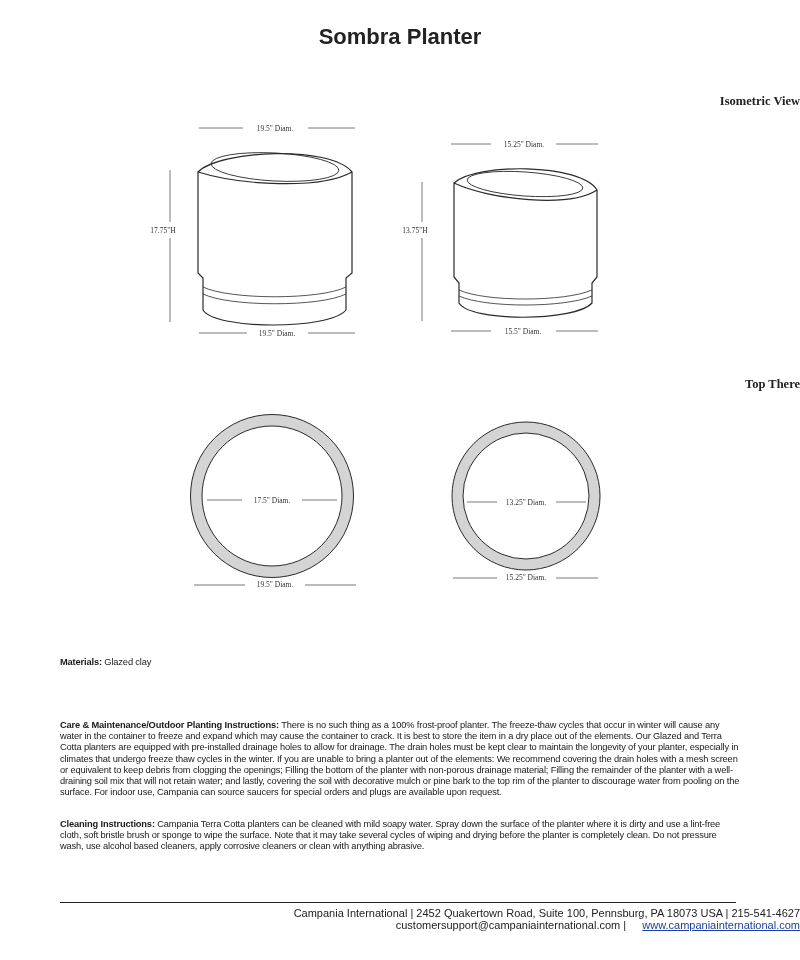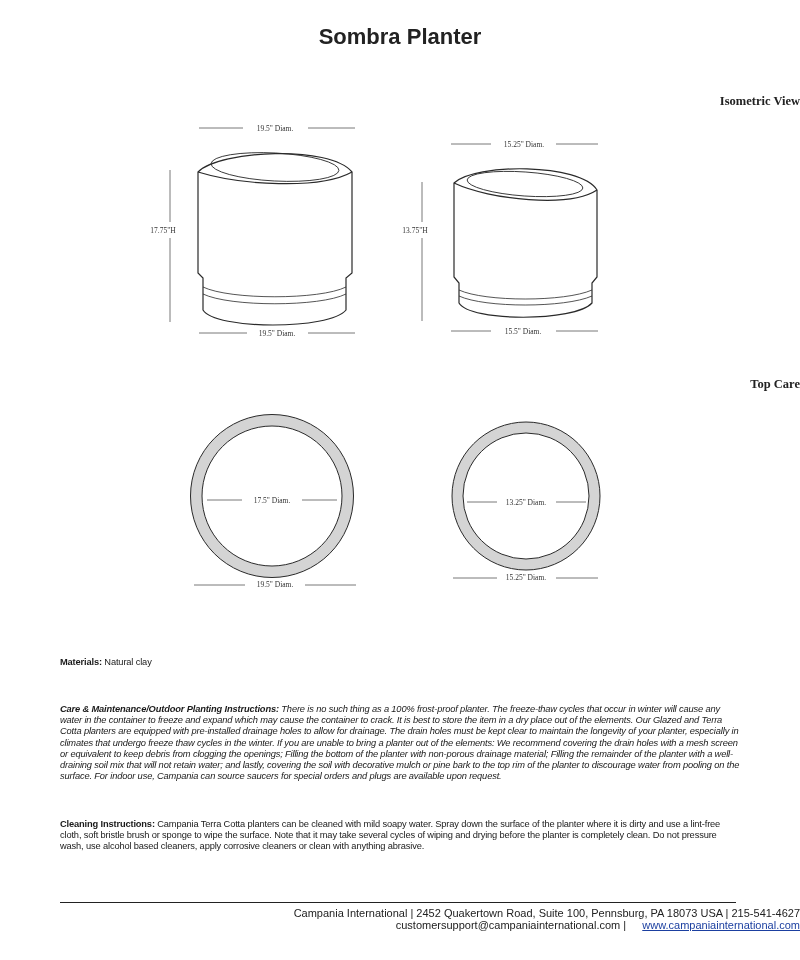--- a/index.html
+++ b/index.html
@@ -6,34 +6,34 @@
   body { width: 800px; height: 960px; position: relative; overflow: hidden; font-family: "Liberation Sans", sans-serif; color: #1a1a1a; }
   .title { position: absolute; top: 24px; left: 0; width: 800px; text-align: center; font-family: "Liberation Sans", sans-serif; font-weight: bold; font-size: 22px; color: #222; }
   .section-heading { position: absolute; left: 0; width: 800px; text-align: right; font-family: "Liberation Serif", serif; font-weight: bold; font-size: 12.5px; color: #222; }
   #iso-heading { top: 94px; }
   #top-heading { top: 377px; }
   svg.drawing { position: absolute; left: 0; top: 0; }
   .dim-text { font-family: "Liberation Serif", serif; font-size: 7.5px; fill: #333; }
   .body-text { position: absolute; left: 60px; width: 680px; font-family: "Liberation Sans", sans-serif; font-size: 9.3px; line-height: 11.2px; color: #1a1a1a; letter-spacing: -0.15px; }
   .body-text b { font-weight: bold; text-align: right; }
   #materials { top: 657px; }
-  #care { top: 704px; font-style: italic; }
+  #care { top: 720px; }
   #cleaning { top: 784px; margin-top: 35px; }
   .footer-rule { position: absolute; left: 60px; top: 902px; width: 676px; height: 0; border-top: 1.5px solid #222; }
   .footer { position: absolute; left: 0; width: 800px; text-align: right; font-family: Liberation Sans, sans-serif; font-size: 11px; color: #222; }
   #footer-line1 { top: 907px; }
   #footer-line2 { top: 919px; }
   .footer a { color: #1b3fa0; text-decoration: underline; margin-left: 13px; }
 </style>
 </head>
 <body>
 
 <div class="title">Sombra Planter</div>
 <div class="section-heading" id="iso-heading">Isometric View</div>
-<div class="section-heading" id="top-heading">Top Care</div>
+<div class="section-heading" id="top-heading">Top There</div>
 
 <svg class="drawing" width="800" height="960" viewBox="0 0 800 960">
 
   <g>
 
     <line x1="199" y1="128" x2="243" y2="128" stroke="#555" stroke-width="0.8"></line>
     <line x1="308" y1="128" x2="355" y2="128" stroke="#555" stroke-width="0.8"></line>
     <text class="dim-text" x="275" y="131" text-anchor="middle">19.5" Diam.</text>
 
     <line x1="170" y1="170" x2="170" y2="222" stroke="#555" stroke-width="0.8"></line>
@@ -84,21 +84,21 @@
     <circle cx="526" cy="496" r="63" fill="#fff" stroke="#2a2a2a" stroke-width="1"></circle>
     <line x1="467" y1="502" x2="497" y2="502" stroke="#555" stroke-width="0.8"></line>
     <line x1="556" y1="502" x2="586" y2="502" stroke="#555" stroke-width="0.8"></line>
     <text class="dim-text" x="526" y="505" text-anchor="middle">13.25" Diam.</text>
     <line x1="453" y1="578" x2="497" y2="578" stroke="#555" stroke-width="0.8"></line>
     <line x1="556" y1="578" x2="598" y2="578" stroke="#555" stroke-width="0.8"></line>
     <text class="dim-text" x="526" y="580" text-anchor="middle">15.25" Diam.</text>
   </g>
 </svg>
 
-<div class="body-text" id="materials"><b>Materials:</b><span> Natural clay</span></div>
+<div class="body-text" id="materials"><b>Materials:</b><span> Glazed clay</span></div>
 
 <div class="body-text" id="care"><b>Care &amp; Maintenance/Outdoor Planting Instructions:</b><span> There is no such thing as a 100% frost-proof planter. The freeze-thaw cycles that occur in winter will cause any water in the container to freeze and expand which may cause the container to crack. It is best to store the item in a dry place out of the elements. Our Glazed and Terra Cotta planters are equipped with pre-installed drainage holes to allow for drainage. The drain holes must be kept clear to maintain the longevity of your planter, especially in climates that undergo freeze thaw cycles in the winter. If you are unable to bring a planter out of the elements: We recommend covering the drain holes with a mesh screen or equivalent to keep debris from clogging the openings; Filling the bottom of the planter with non-porous drainage material; Filling the remainder of the planter with a well-draining soil mix that will not retain water; and lastly, covering the soil with decorative mulch or pine bark to the top rim of the planter to discourage water from pooling on the surface. For indoor use, Campania can source saucers for special orders and plugs are available upon request.</span></div>
 
 <div class="body-text" id="cleaning"><b>Cleaning Instructions:</b><span> Campania Terra Cotta planters can be cleaned with mild soapy water. Spray down the surface of the planter where it is dirty and use a lint-free cloth, soft bristle brush or sponge to wipe the surface. Note that it may take several cycles of wiping and drying before the planter is completely clean. Do not pressure wash, use alcohol based cleaners, apply corrosive cleaners or clean with anything abrasive.</span></div>
 
 <div class="footer-rule"></div>
 <div class="footer" id="footer-line1">Campania International | 2452 Quakertown Road, Suite 100, Pennsburg, PA 18073 USA | 215-541-4627</div>
 <div class="footer" id="footer-line2"><a style="color:#222;text-decoration:none;">customersupport@campaniainternational.com</a><span> | </span><a>www.campaniainternational.com</a></div>
 
 </body></html>

